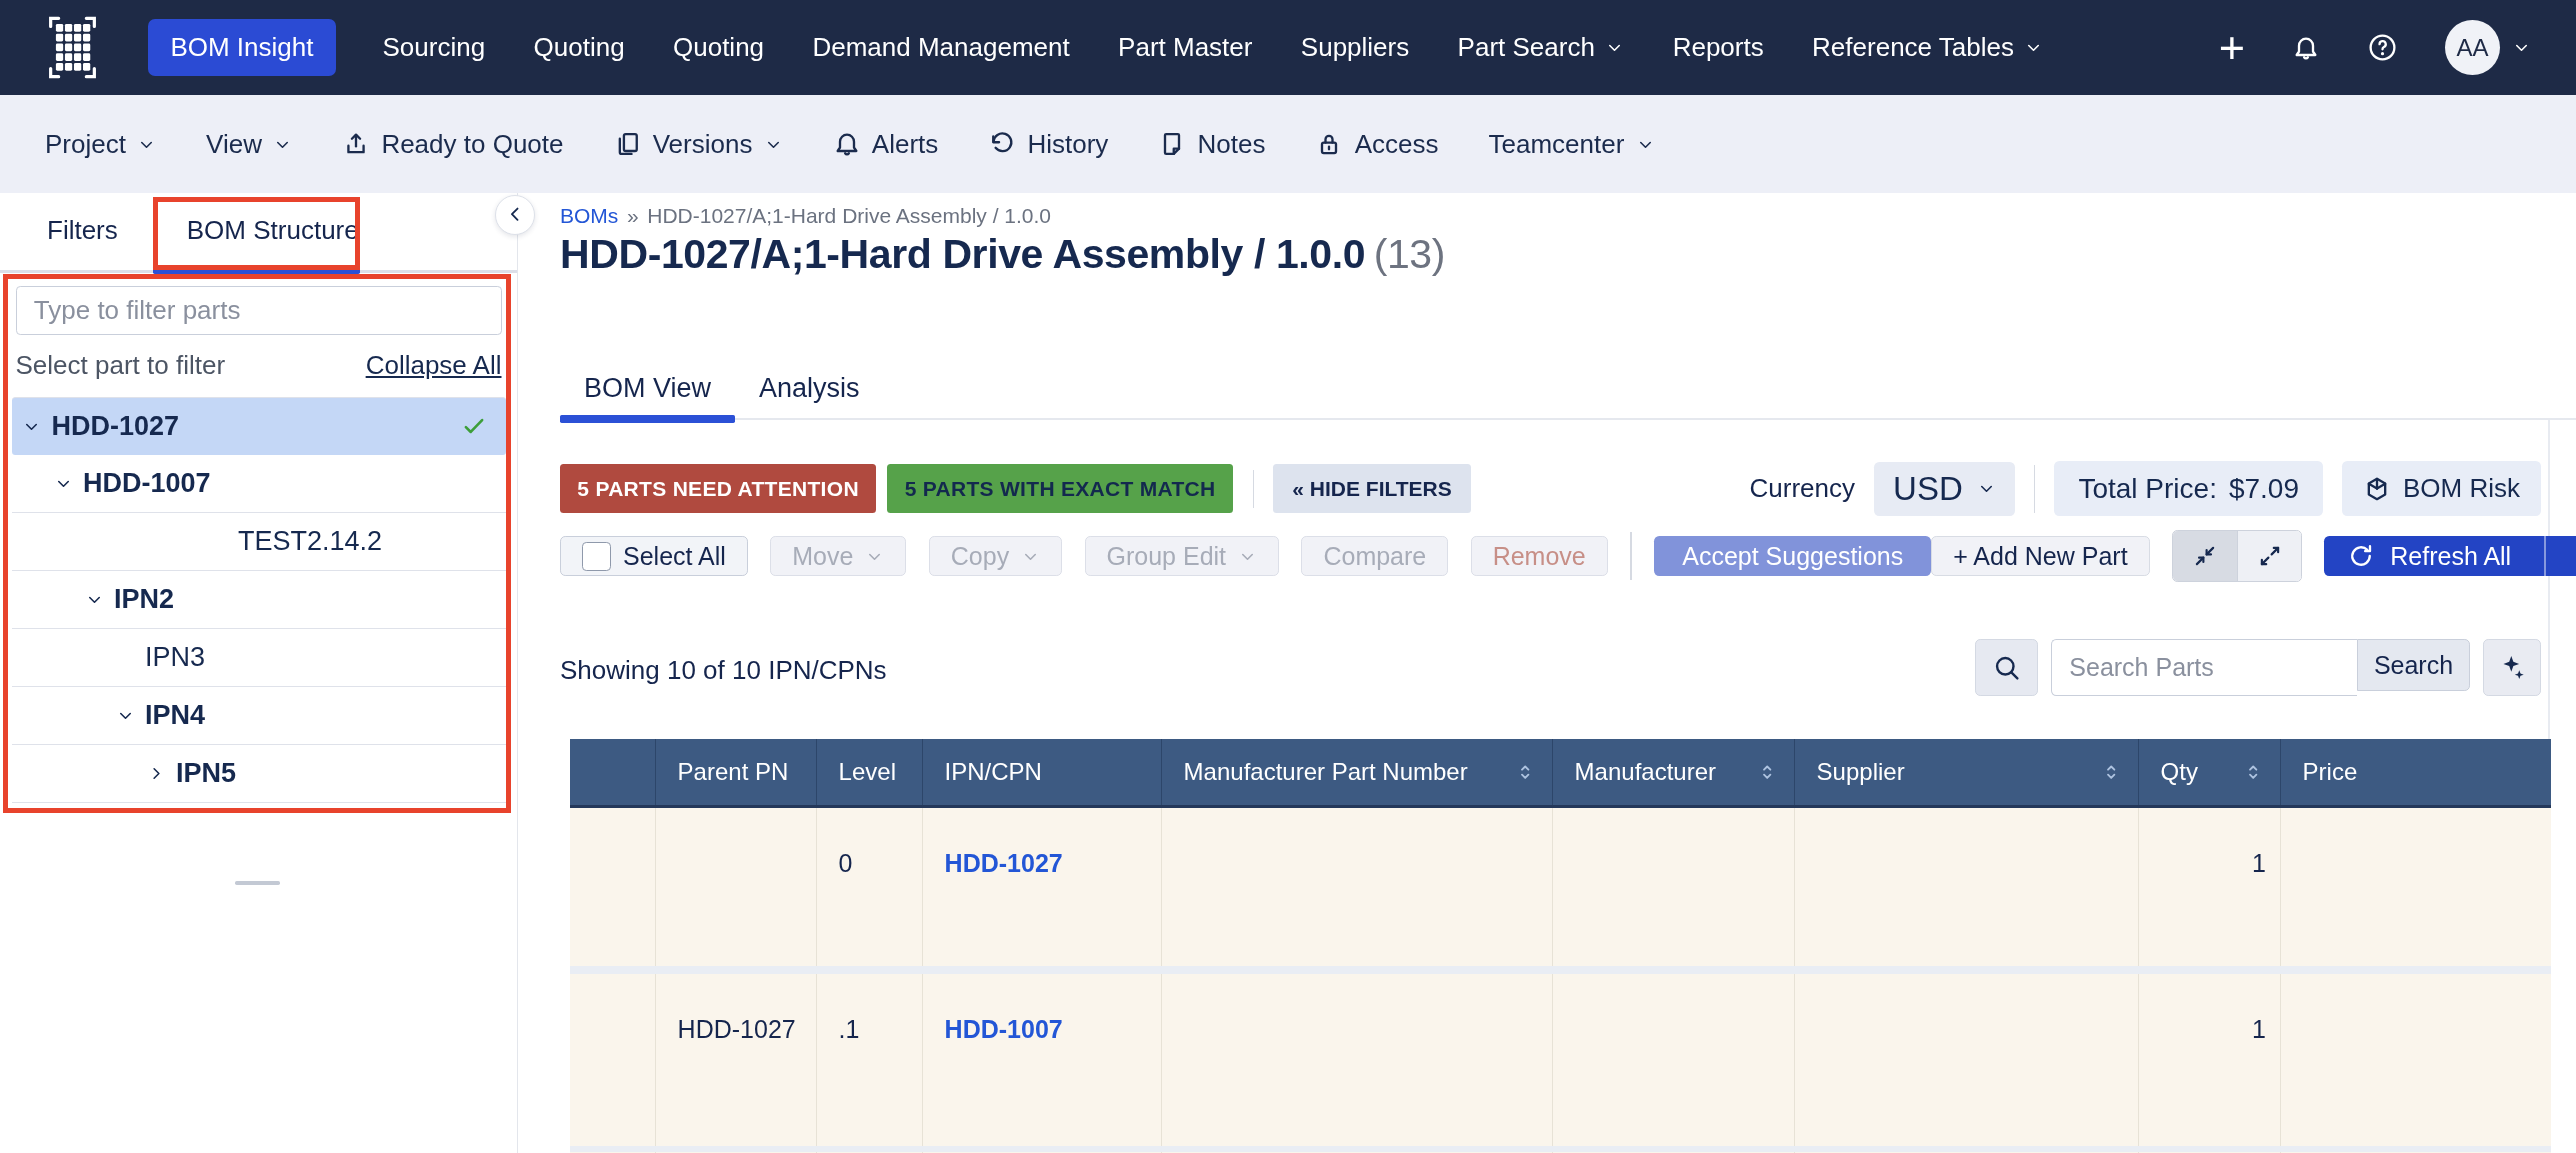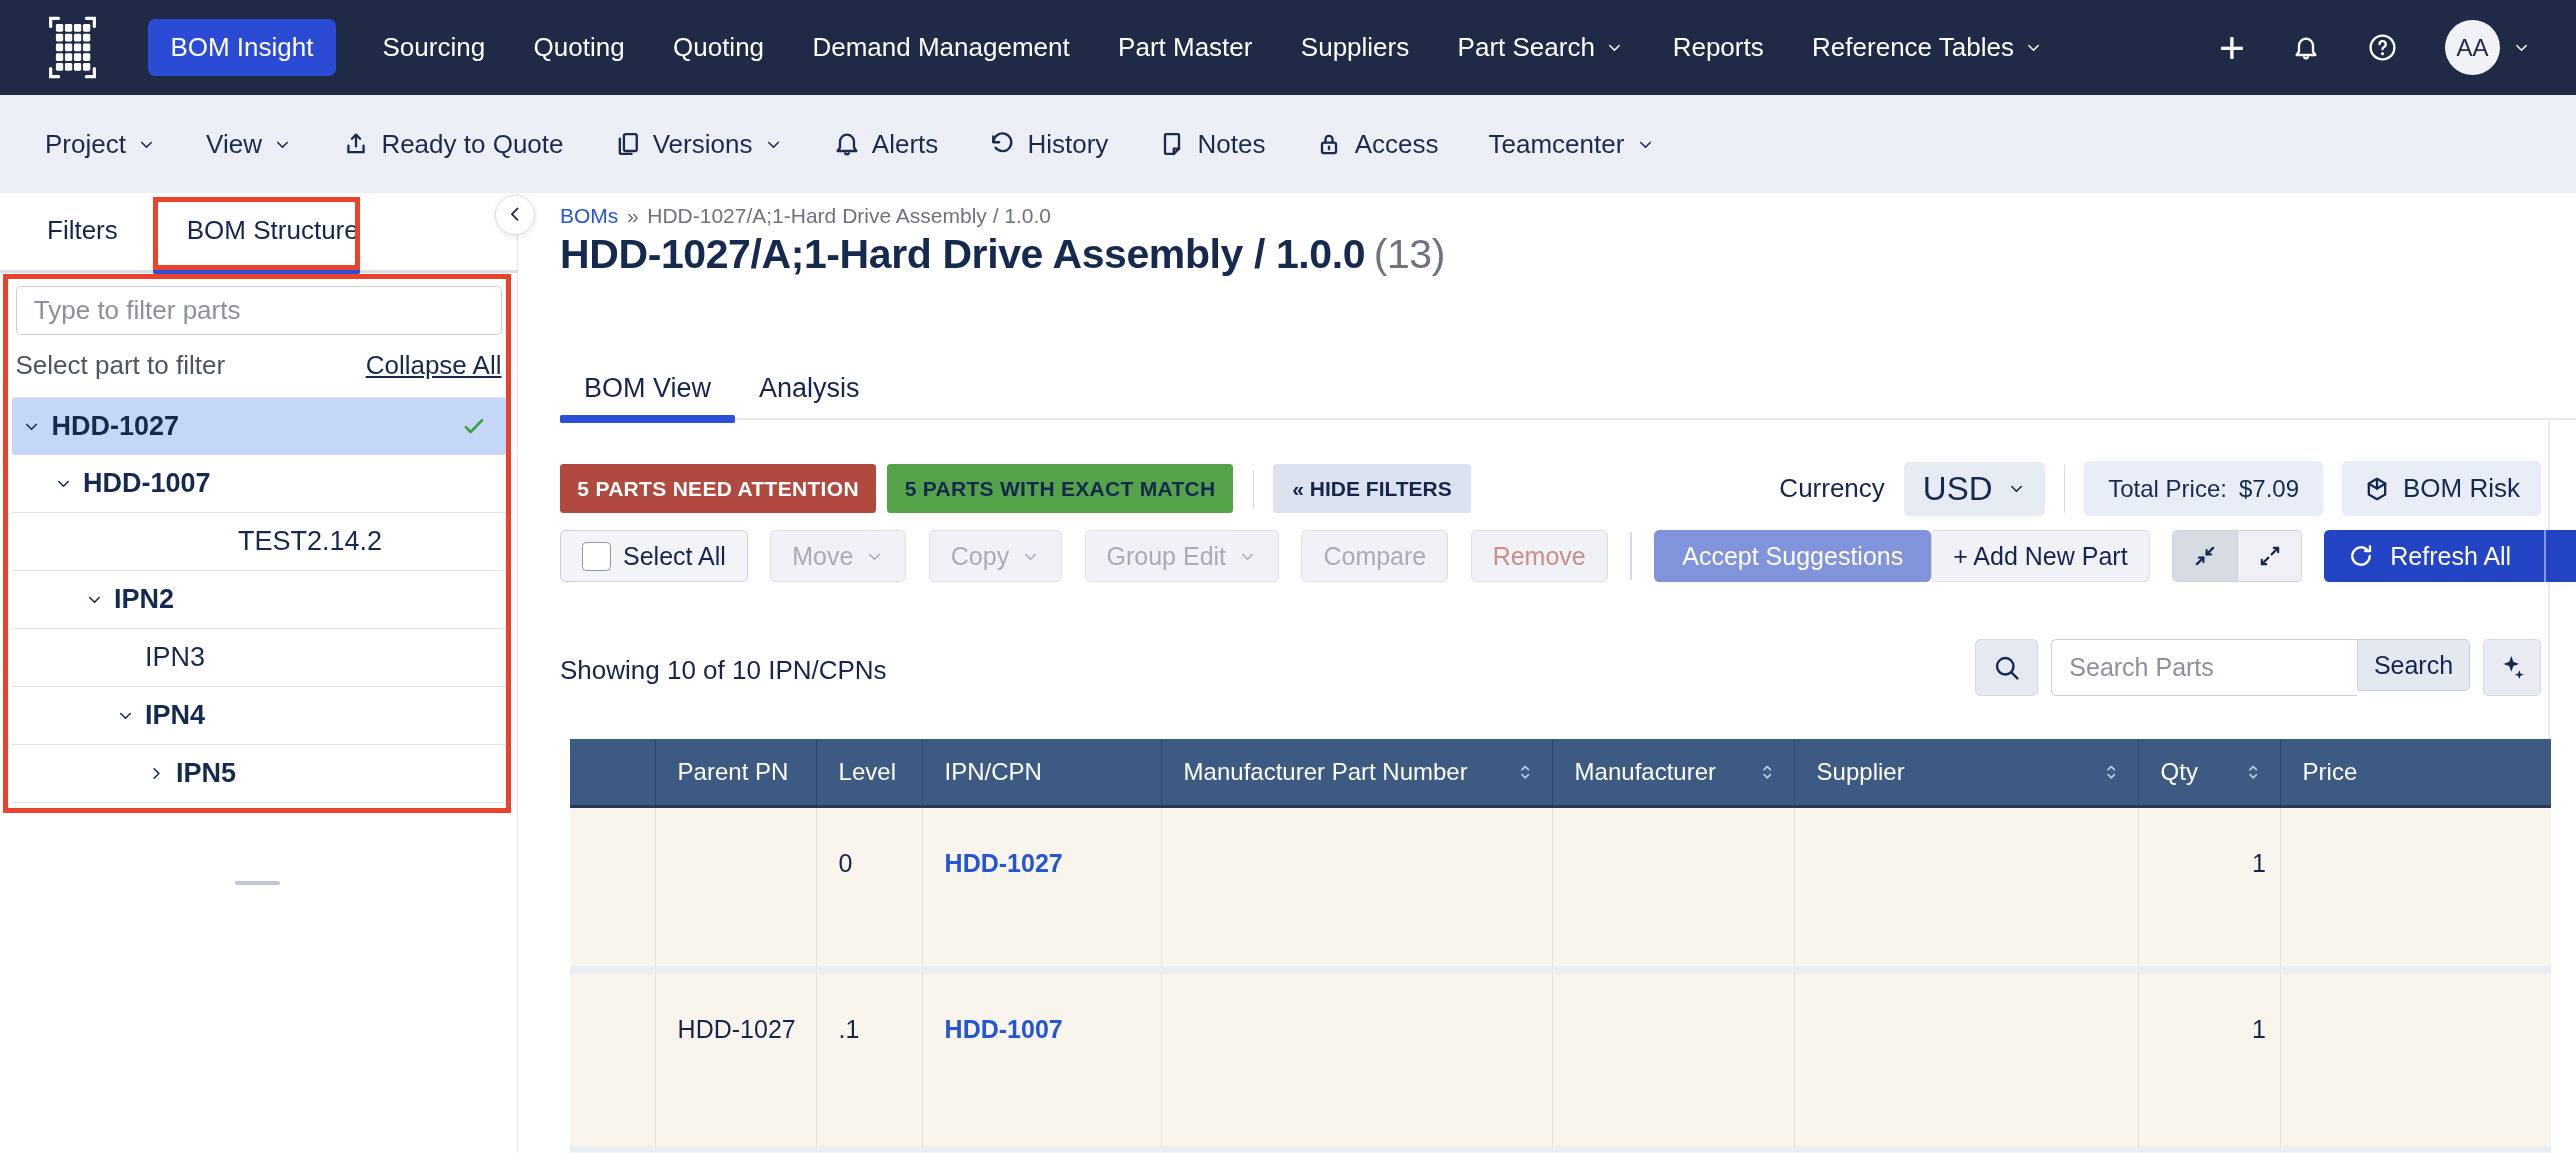--- a/index.html
+++ b/index.html
@@ -66,27 +66,27 @@
   
   .controls-row { position:absolute; top:268px; left:42px; right:35px; height:55px; display:flex; align-items:center; justify-content:space-between; }
   .controls-left { display:flex; align-items:center; }
   .badge { height:49px; display:flex; align-items:center; padding:0 17.3px; border-radius:3.5px; font-size:21px; font-weight:700; letter-spacing:0.3px; margin-right:11.2px; cursor:pointer; }
   .v-div { width:1.7px; height:38px; background:#d6dae2; margin:0 19px 0 8.6px; }
   .hide-filters { height:49px; display:flex; align-items:center; padding:0 19px; border-radius:3.5px; background:#dde3ee; color:#15254d; font-size:21px; font-weight:700; cursor:pointer; }
   .controls-right { display:flex; align-items:center; gap:19px; }
   .currency-label { font-size:26px; color:#15254d; }
   .currency-select { height:54px; background:#e7ebf4; border-radius:5.2px; display:flex; align-items:center; gap:14px; padding:0 19px; font-size:33px; font-weight:500; cursor:pointer; }
   .ctrl-divider { width:1.7px; height:48px; background:#d6dae2; }
-  .total-price { height:55px; background:#e8edf7; border-radius:5.2px; display:flex; align-items:center; gap:12px; padding:6px 24px; font-size:24px; }
+  .total-price { height:55px; background:#e8edf7; border-radius:5.2px; display:flex; align-items:center; gap:12px; padding:6px 24px; font-size:28px; }
   .bom-risk { height:55px; background:#e8edf7; border-radius:5.2px; display:flex; align-items:center; gap:12px; padding:0 21px; font-size:26px; cursor:pointer; }
 
   
   .actions-row { position:absolute; top:337px; left:42px; right:35px; height:52px; display:flex; align-items:center; justify-content:space-between; }
   .act-left, .act-right { display:flex; align-items:center; gap:22.4px; }
-  .btn { height:52px; display:flex; align-items:center; gap:12px; padding:0 21px; border-radius:5.2px; font-size:25px; cursor:pointer; white-space:nowrap; }
+  .btn { height:40px; display:flex; align-items:center; gap:12px; padding:0 21px; border-radius:5.2px; font-size:25px; cursor:pointer; white-space:nowrap; }
   .btn-select-all { background:#f2f4f8; border:1.7px solid #c9cfdb; color:#15254d; font-weight:500; }
   .checkbox { width:29px; height:29px; background:#fff; border:1.7px solid #8f99ab; border-radius:4.3px; }
   .btn-disabled { background:#f1f2f7; border:1.7px solid #dcdfe8; color:#a7acb8; }
   .btn-disabled .caret { color:#a7acb8; }
   .btn-remove { color:#c78f87; }
   .btn-accept { background:#8193da; color:#fff; border:none; padding:0 28px; }
   .btn-add { background:#f1f2f7; border:1.7px solid #d8dce4; color:#15254d; font-weight:500; }
   .seg-ctl { display:flex; height:52px; border:1.7px solid #cdd2dc; border-radius:5.2px; overflow:hidden; }
   .seg { width:64px; display:flex; align-items:center; justify-content:center; color:#16294f; cursor:pointer; }
   .seg.on { background:#d7dbe3; }

